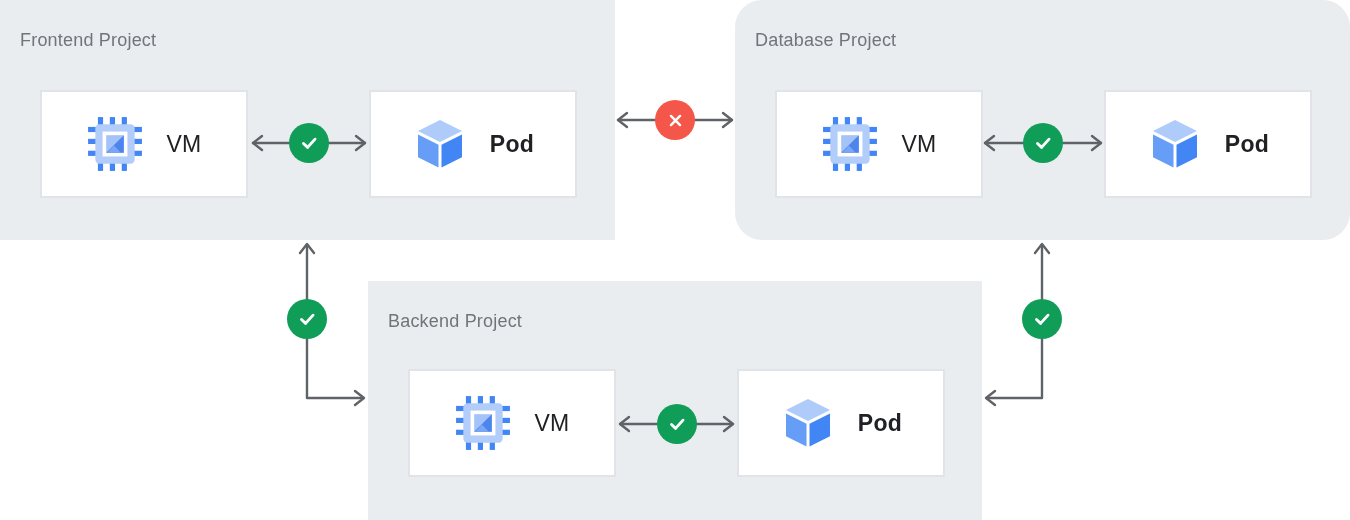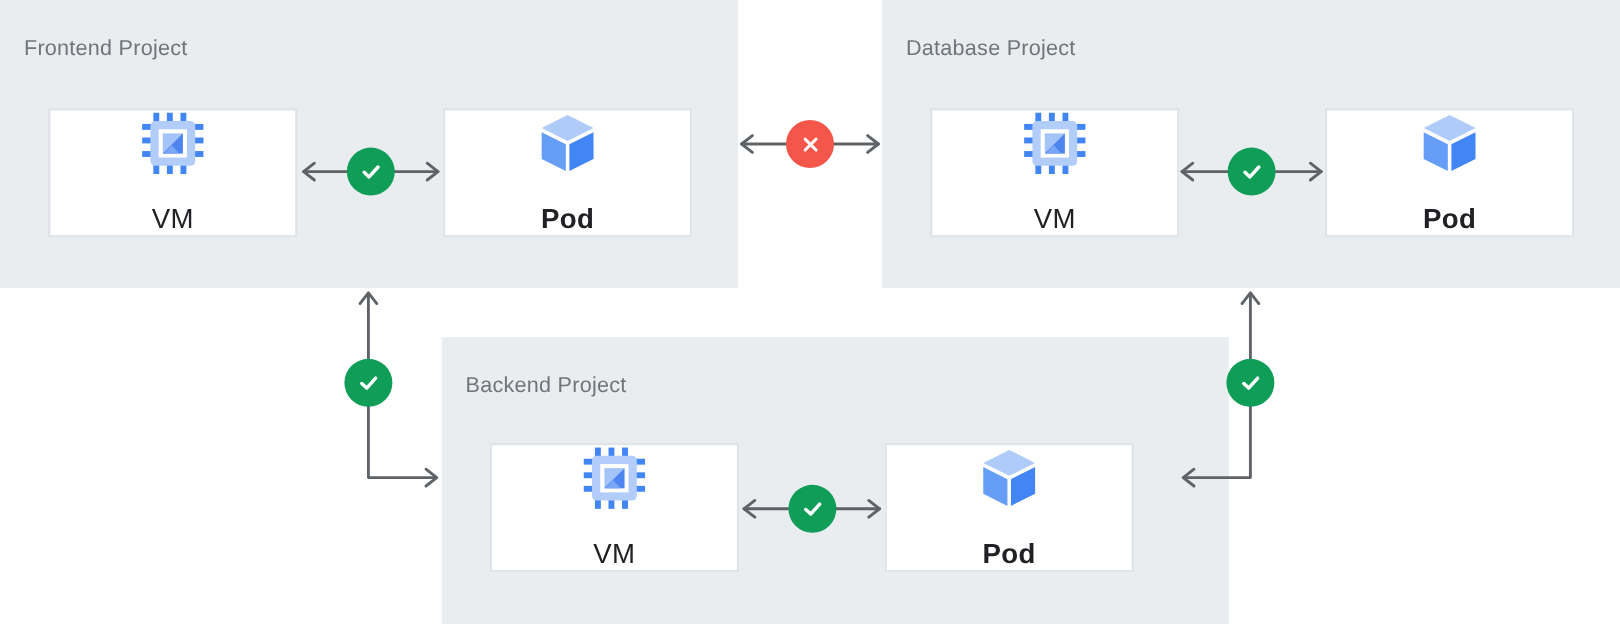--- a/index.html
+++ b/index.html
@@ -2,30 +2,30 @@
 <html style="--color-allowed: #0f9d58; --color-blocked: #f4564a; --color-panel_bg: #e9edf0; --color-arrow: #5f6368; --color-vm_icon_primary: #4285f4; --color-vm_icon_light: #b3cdfa; --color-pod_top: #aecbfa; --color-pod_left: #669df6; --color-pod_right: #4285f4;"><head>
 <meta charset="utf-8">
 <style>
   html,body { margin:0; padding:0; background:#fff; }
   .canvas {
     position:relative; width:1350px; height:520px; background:#fff;
     font-family:"Liberation Sans", sans-serif; overflow:hidden;
   }
   .panel { position:absolute; background:var(--color-panel_bg,#e9edf0); }
   .panel.frontend { left:0;    top:0;    width:615px; height:240px; }
-  .panel.database { left:735px; top:0;   width:615px; height:240px; }
-  .panel.backend  { left:368px; top:281px; width:614px; height:239px;padding-left:42px; }
+  .panel.database { left:735px; top:0;   width:615px; height:240px;border-radius:27px; }
+  .panel.backend  { left:368px; top:281px; width:614px; height:239px; }
   .panel-title {
     position:absolute; left:20px; top:30px; margin:0;
     font-size:18px; font-weight:400; color:#70757a; letter-spacing:.2px;
   }
   .node {
     position:absolute; width:208px; height:108px; box-sizing:border-box;
     background:#fff; border:2px solid #e0e3e7;
-    display:flex; align-items:center; justify-content:center; gap:22px;flex-direction:column;
+    display:flex; align-items:center; justify-content:center; gap:22px;
   }
   .node .label { font-size:23px; color:#202124; letter-spacing:.3px; }
   .node.vm-node  { left:40px;  top:90px; }
   .node.pod-node { left:369px; top:90px;font-weight:bold; }
   .panel.backend .vm-node, .panel.backend .pod-node { top:88px; }
 
   .wires { position:absolute; left:0; top:0; pointer-events:none; }
   .wires line, .wires path, .wires polyline {
     stroke:var(--color-arrow,#5f6368); stroke-width:2.4; fill:none;
     stroke-linecap:round; stroke-linejoin:round;

